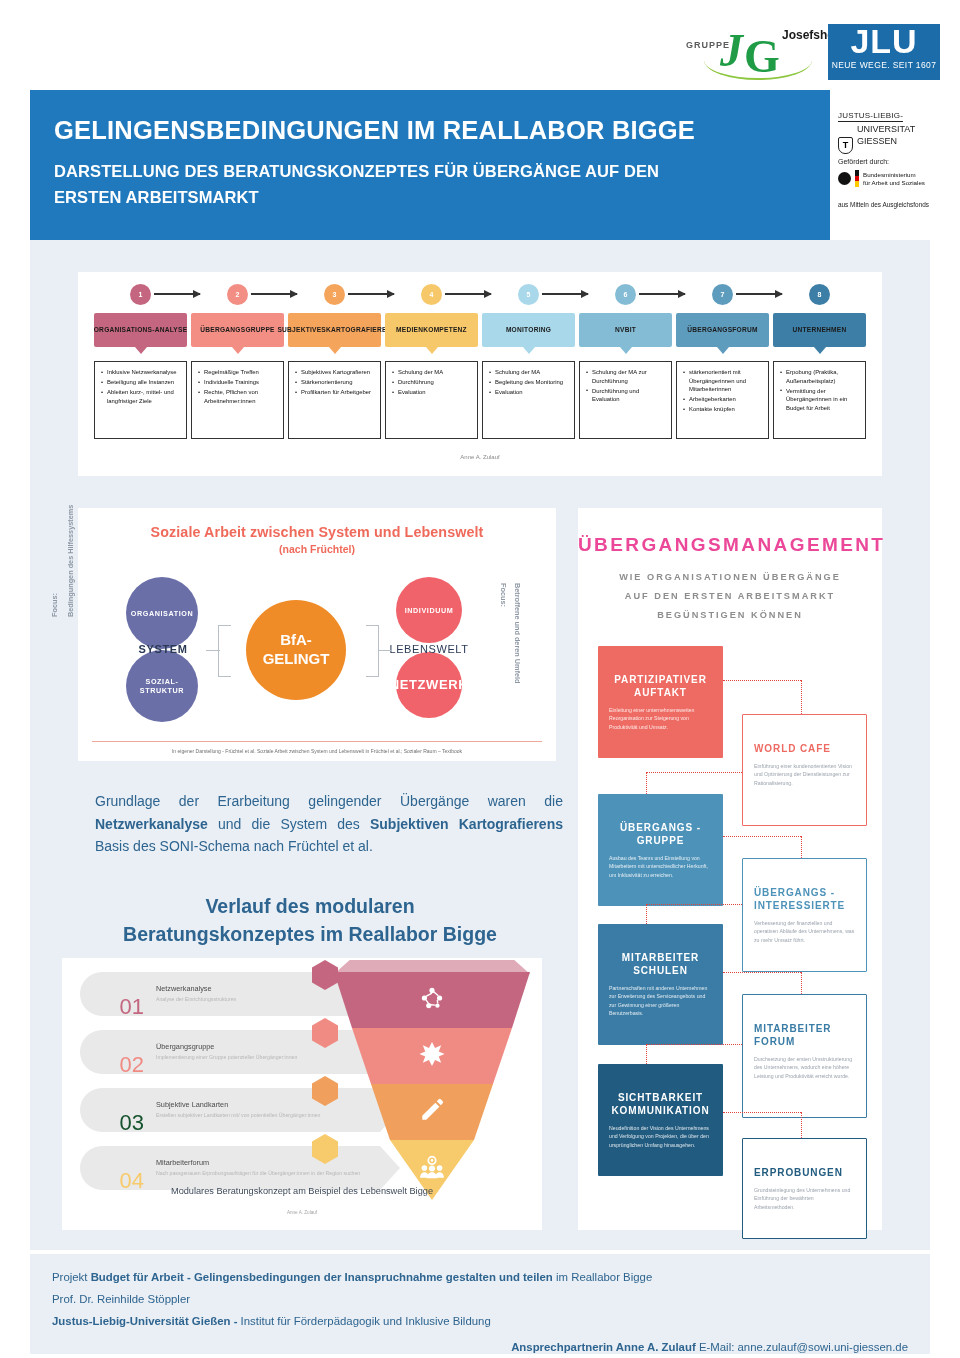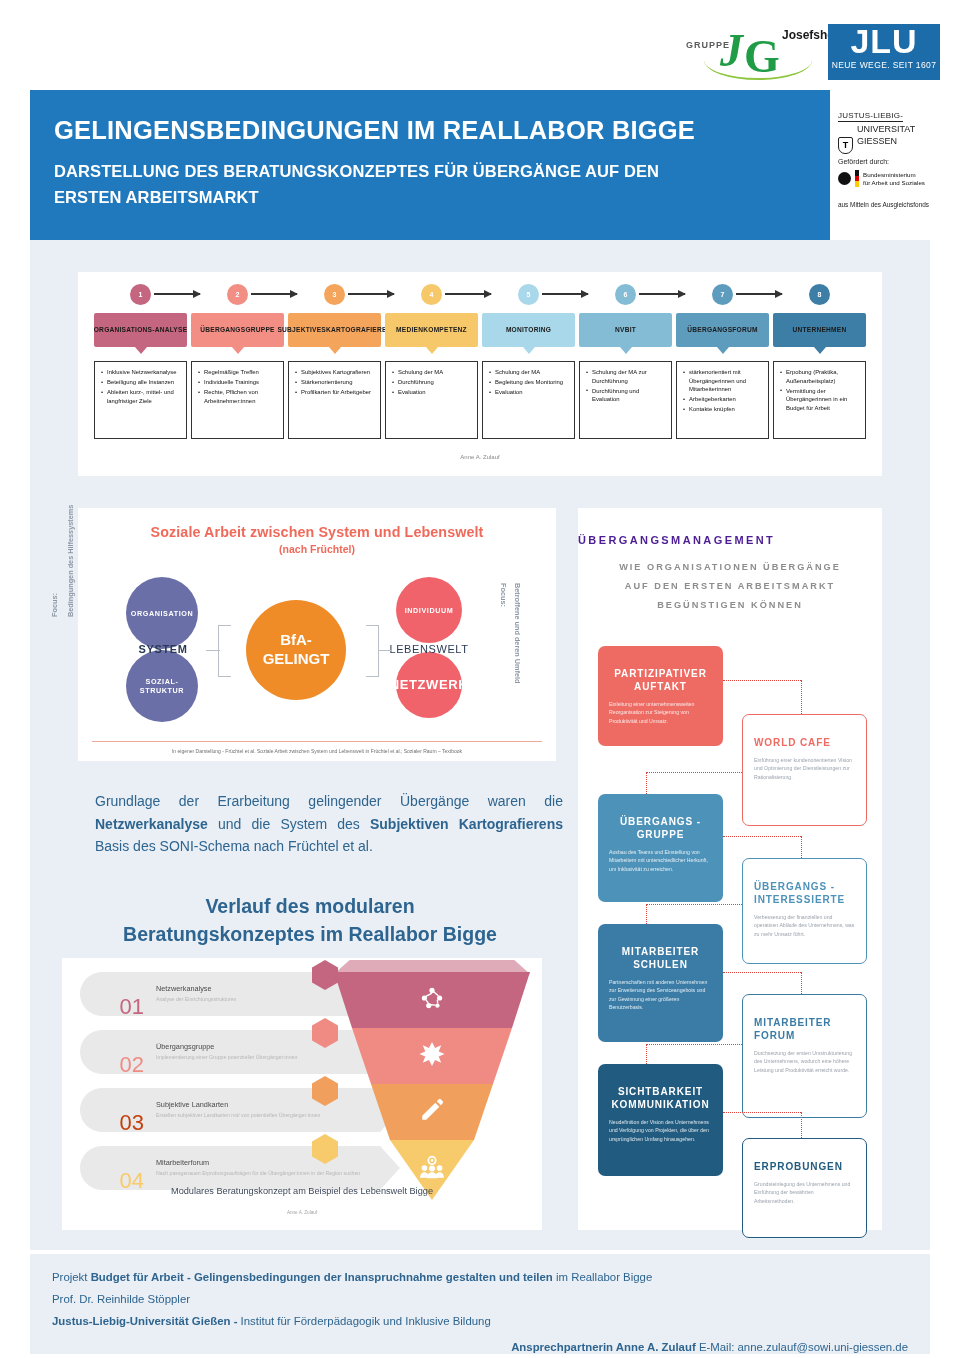--- a/index.html
+++ b/index.html
@@ -104,24 +104,24 @@
   .fn-t2 { font-size:5.2px; color:#b7b7b7; line-height:1.5; margin-top:3px;}
   .hexa { position:absolute; width:26px; height:30px; }
   .hexa i { display:block; width:26px; height:30px; clip-path:polygon(50% 0%,100% 25%,100% 75%,50% 100%,0% 75%,0% 25%); }
   .funnel { position:absolute; left:272px; top:14px; width:196px; height:228px; }
   .fn-seg { position:absolute; left:0; display:flex; align-items:center; justify-content:center; color:#fff;}
   .fn-cap { position:absolute; left:0; top:228px; width:480px; text-align:center; font-size:9.2px; color:#3e4a5a;}
   .fn-sign { position:absolute; left:0; top:252px; width:480px; text-align:center; font-size:4.6px; color:#a5a5a5;}
 
   
   .um-card { position:absolute; left:578px; top:508px; width:304px; height:722px; background:#fff; }
-  .um-title { text-align:left; font-size:11px; font-weight:bold; color:#4c1d95; letter-spacing:2.4px; padding-top:26px;}
+  .um-title { text-align:right; font-size:19px; font-weight:bold; color:#ec4899; letter-spacing:2.4px; padding-top:26px;}
   .um-sub { text-align:center; font-size:9.2px; font-weight:bold; color:#8d8d8d; letter-spacing:2px; line-height:2.05; margin-top:12px; padding:0 12px;}
   .um-flow { position:absolute; left:0; top:138px; width:304px; height:580px; }
-  .um-box { position:absolute; border-radius:7px; padding:21px 11px; }
+  .um-box { position:absolute; border-radius:1px; padding:27px 11px; }
   .um-box.filled { color:#fff; }
   .um-box.outline { background:#fff; }
   .um-h { font-size:10px; font-weight:bold; letter-spacing:0.9px; line-height:1.3; text-align:center;}
   .um-b { font-size:5.2px; line-height:1.62; margin-top:7px;}
   .um-box.outline .um-h { text-align:left; }
   .dot-h { position:absolute; height:0; border-top:1.6px dotted #e0443c; }
   .dot-v { position:absolute; width:0; border-left:1.6px dotted #e0443c; }
 
   
   .footer { position:absolute; left:30px; top:1254px; width:900px; height:100px; background:#e9eff4; color:#2e6490; padding:12px 22px 0 22px; }
@@ -360,21 +360,21 @@
           <div class="fn-num" style="color:#f08b84">02</div>
           <div class="fn-txt">
             <div class="fn-t1">Übergangsgruppe</div>
             <div class="fn-t2">Implementierung einer Gruppe potenzieller Übergänger:innen</div>
           </div>
         </div>
         <div class="hexa" style="left: 250px; top: 60px;">
           <i style="background:#f08b84"></i>
         </div>
         <div class="fn-item" style="top: 130px;">
-          <div class="fn-num" style="color:#c2410c">03</div>
+          <div class="fn-num" style="color:#14532d">03</div>
           <div class="fn-txt">
             <div class="fn-t1">Subjektive Landkarten</div>
             <div class="fn-t2">Erstellen subjektiver Landkarten mit/ von potentiellen Übergänger:innen</div>
           </div>
         </div>
         <div class="hexa" style="left: 250px; top: 118px;">
           <i style="background:#f0a05c"></i>
         </div>
         <div class="fn-item" style="top: 188px;">
           <div class="fn-num" style="color:#f7ca6b">04</div>

